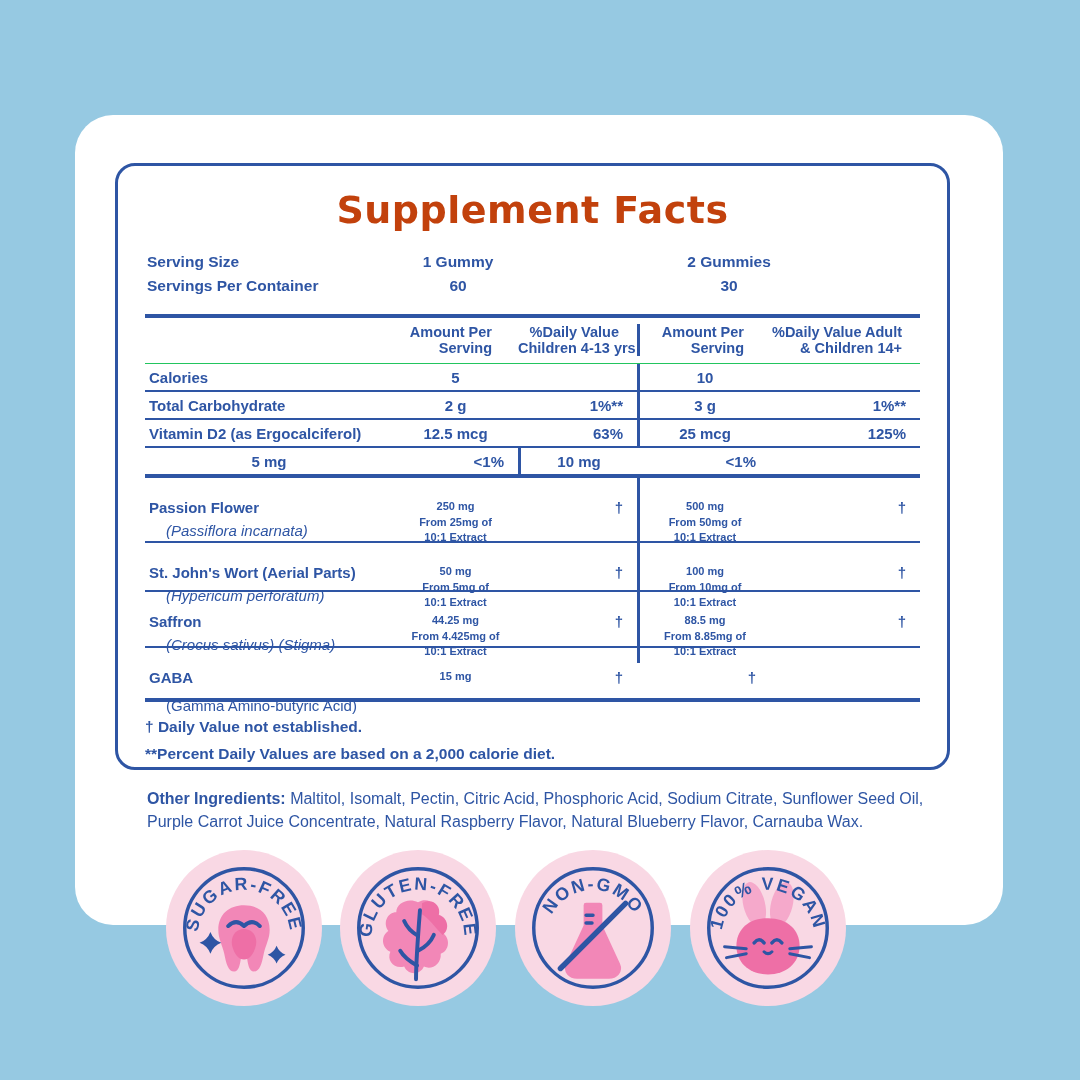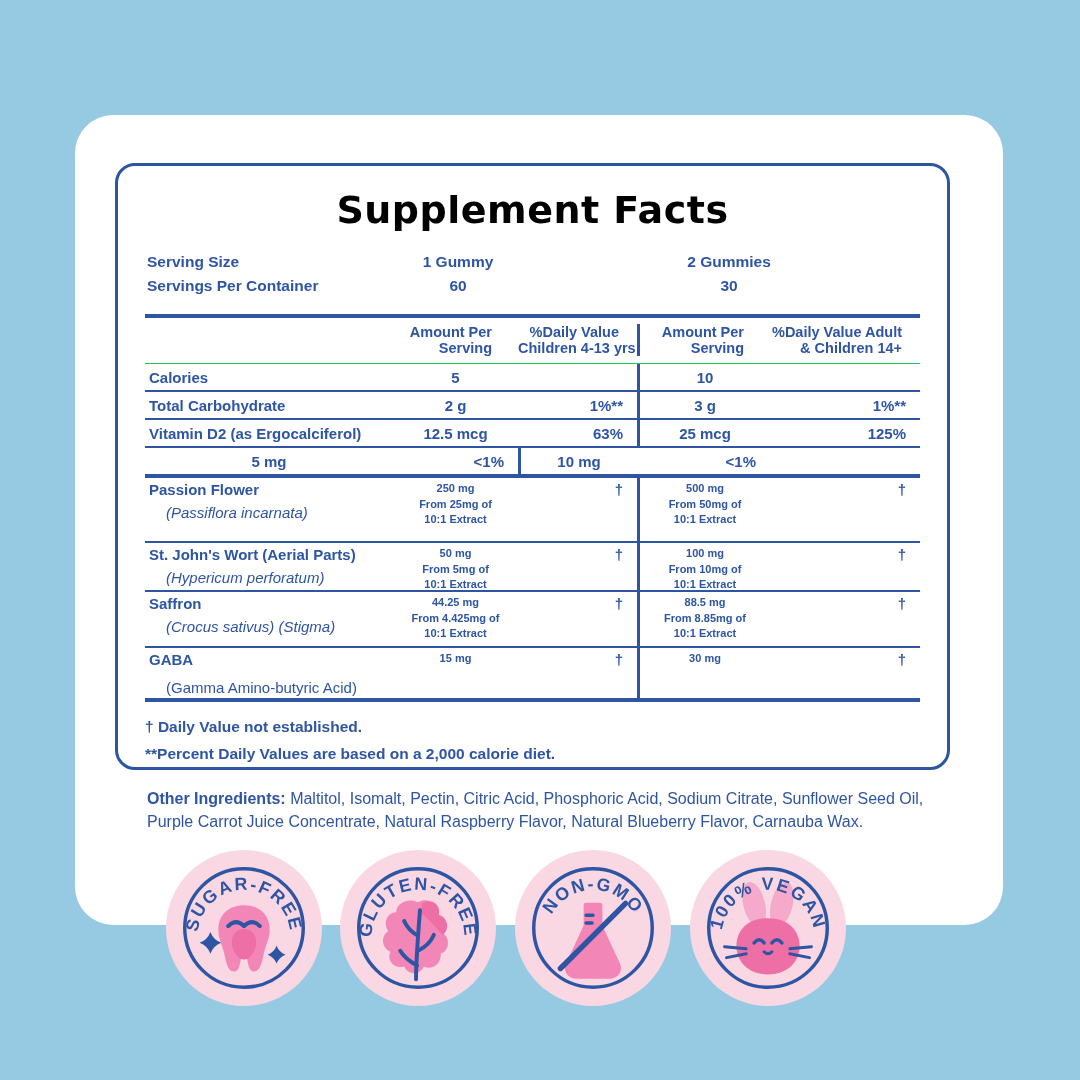--- a/index.html
+++ b/index.html
@@ -2,21 +2,21 @@
 <html><head>
 <meta charset="utf-8">
 <style>
   html,body{margin:0;padding:0;}
   .stage{position:relative;width:1080px;height:1080px;background:#96C9E2;overflow:hidden;
          font-family:"Liberation Sans",sans-serif;color:#2E55A4;}
   .card{position:absolute;left:75px;top:115px;width:928px;height:810px;background:#FFFFFF;border-radius:38px;}
   .panel{position:absolute;left:40px;top:48px;width:835px;height:607px;border:3px solid #2E55A4;
          border-radius:20px;box-sizing:border-box;padding:20px 27px 0 27px;}
   .title{margin-top:2px;text-align:center;font-family:"DejaVu Sans","Liberation Sans",sans-serif;
-         font-weight:bold;font-size:38px;letter-spacing:.5px;color:#000000;}
+         font-weight:bold;font-size:38px;letter-spacing:.5px;color:#c2410c;}
   
   .serving{margin-top:18px;}
   .srow{display:grid;grid-template-columns:240px 146px 98px 200px 1fr;height:24px;align-items:center;
         font-size:15.5px;font-weight:bold;}
   .srow .lab{padding-left:2px;}
   .srow .val{text-align:center;}
   
   .ftable{margin-top:16px;border-top:4px solid #2E55A4;}
   .grid{display:grid;grid-template-columns:248px 125px 119px 133px 150px;}
   .thead{border-bottom:1px solid #22c55e;padding:6px 0 7px 0;font-size:14.5px;font-weight:bold;line-height:16px;}
@@ -28,21 +28,21 @@
   .trow.thick{border-bottom:4px solid #2E55A4;}
   .trow .name{padding-left:4px;}
   .trow .amt{text-align:center;}
   .trow .dv{text-align:right;padding-right:14px;}
   .hpad2{padding-right:18px;}
   .hpad26{padding-right:26px;}
   .r-simple{height:26px;}
   .r-simple .c{display:flex;align-items:center;min-width:0;}
   .r-simple .amt{justify-content:center;}
   .r-simple .dv{justify-content:flex-end;}
-  .r-multi .c{padding-top:3px;padding-bottom:3px;}
+  .r-multi .c{padding-top:21px;padding-bottom:3px;}
   .r-multi .amt span{display:block;line-height:15.5px;font-size:11px;}
   .r-multi .name .l1{line-height:17px;}
   .latin{font-weight:normal;font-style:italic;margin-top:6px;line-height:17px;margin-left:17px;}
   .latin.roman{font-style:normal;margin-top:11px;}
   .footnotes{margin-top:11px;font-size:15.5px;font-weight:bold;line-height:27px;}
   .ingredients{position:absolute;left:72px;top:672px;width:798px;font-size:16px;line-height:23px;}
   .ingredients b{font-weight:bold;}
   
   .badge{position:absolute;width:158px;height:158px;}
   .b0{left:165px;top:849px;} .b1{left:339px;top:849px;} .b2{left:514px;top:849px;} .b3{left:689px;top:849px;}
@@ -213,23 +213,20 @@
         </div>
         <div class="grid trow r-multi thick" style="height:54px;box-sizing:border-box;">
           <div class="c name">
             <div class="l1">GABA</div>
             <div class="latin roman">(Gamma Amino-butyric Acid)</div>
           </div>
           <div class="c amt">
               <span>15 mg</span>
             </div>
           <div class="c dv"><span>†</span></div>
-          <div class="c amt c4">
-              <span>30 mg</span>
-            </div>
           <div class="c dv"><span>†</span></div>
         </div>
       </div>
 
       <div class="footnotes">
         <div>† Daily Value not established.</div>
         <div>**Percent Daily Values are based on a 2,000 calorie diet.</div>
       </div>
     </div>
 

